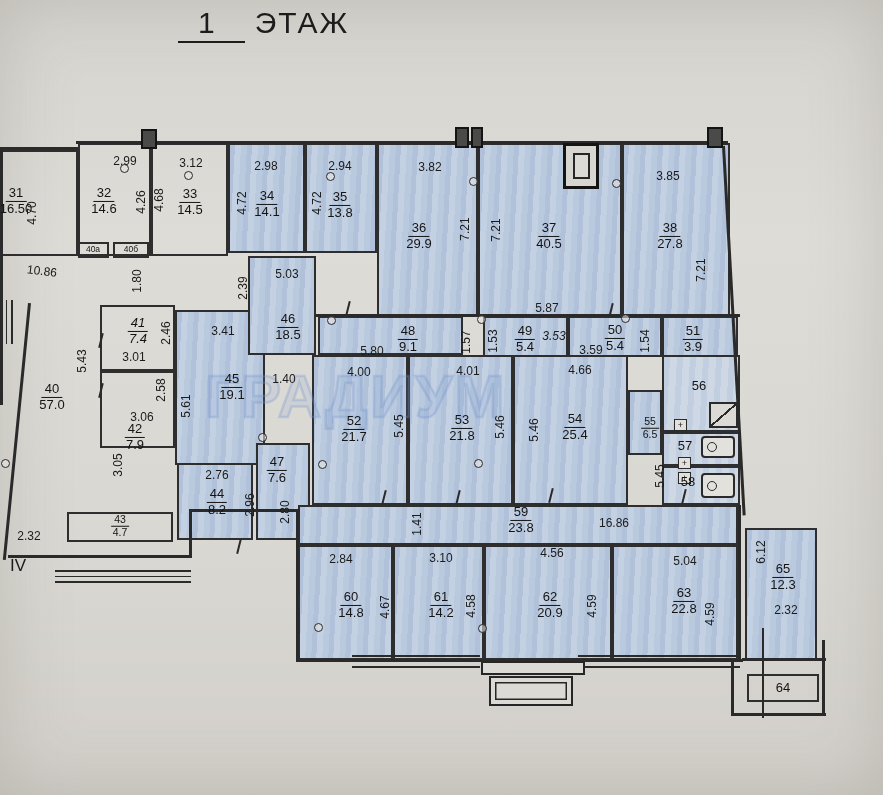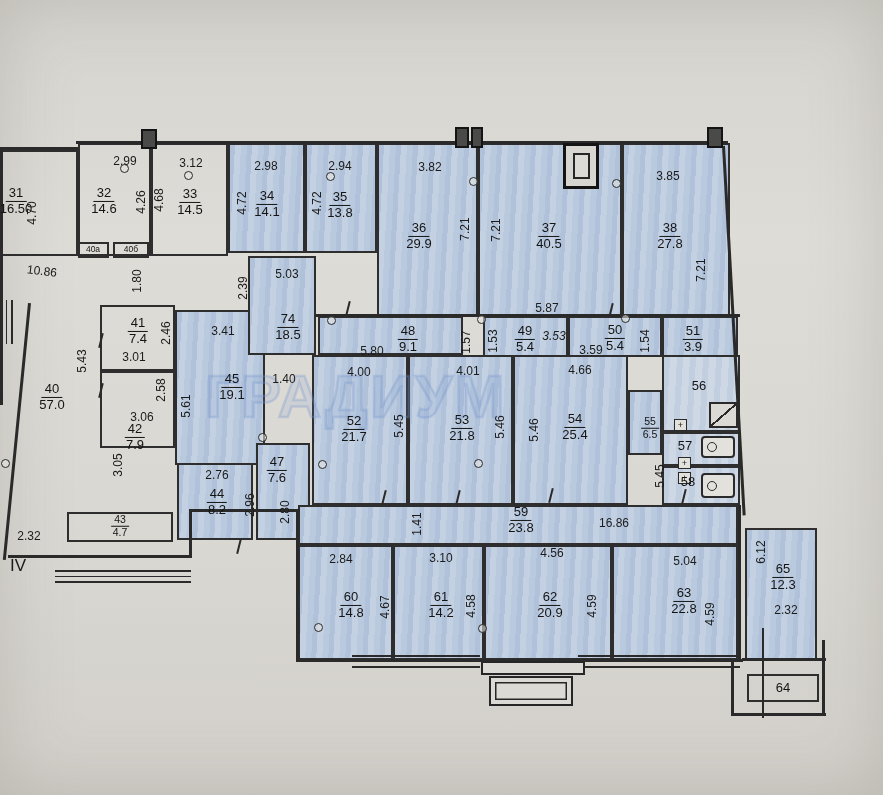--- a/index.html
+++ b/index.html
@@ -33,20 +33,23 @@
   .pb{position:absolute;width:13px;height:12px;border:1.5px solid #2a2a2a;background:#e3e1dc;font-size:9px;line-height:11px;text-align:center;color:#1b1b1b;z-index:3;box-sizing:border-box;}
   .duct{position:absolute;border:2px solid #2a2a2a;background:linear-gradient(to bottom right,rgba(0,0,0,0) 47%,#2a2a2a 47% 53%,rgba(0,0,0,0) 53%),#dcdad5;z-index:3;box-sizing:border-box;}
   .wm{position:absolute;left:205px;top:362px;width:480px;z-index:4;font-size:60px;font-weight:800;letter-spacing:2px;
       color:rgba(115,150,205,.14);-webkit-text-stroke:2.5px rgba(115,150,205,.30);}
   .iv{position:absolute;left:10px;top:556px;font-size:17px;color:#1b1b1b;z-index:5;}
 </style>
 </head>
 <body>
 
 <div id="canvas">
+  <div class="title">
+    <span class="t1">1</span><span>ЭТАЖ</span>
+  </div>
 
   <div id="plan">
 
     <div class="wm">ГРАДИУМ</div>
 
     <div class="iv">IV</div>
 
     <div class="lift" style="left:563px;top:143px;width:36px;height:46px"></div>
     <div class="wrect" style="left:573px;top:153px;width:17px;height:26px"></div>
 
@@ -88,31 +91,31 @@
       <div class="room f1" style="left: 478px; top: 143px; width: 144px; height: 173px;"></div>
       <div class="rl" style="left: 549px; top: 236px;"><span class="n">37</span><span class="a">40.5</span></div>
       <div class="room f1" style="left: 622px; top: 143px; width: 108px; height: 173px;"></div>
       <div class="rl" style="left: 670px; top: 236px;"><span class="n">38</span><span class="a">27.8</span></div>
       <div class="rl" style="left: 52px; top: 397px;"><span class="n">40</span><span class="a">57.0</span></div>
       <div class="room " style="left: 78px; top: 242px; width: 31px; height: 16px;"></div>
       <div class="rl s2 noarea" style="left: 93px; top: 250px;"><span class="n">40а</span></div>
       <div class="room " style="left: 113px; top: 242px; width: 36px; height: 16px;"></div>
       <div class="rl s2 noarea" style="left: 131px; top: 250px;"><span class="n">40б</span></div>
       <div class="room " style="left: 100px; top: 305px; width: 75px; height: 66px;"></div>
-      <div class="rl" style="left: 138px; top: 331px;"><span class="n">41</span><span class="a">7.4</span></div>
+      <div class="rl" style="left: 138px; top: 331px; font-style: italic;"><span class="n">41</span><span class="a">7.4</span></div>
       <div class="room " style="left: 100px; top: 371px; width: 75px; height: 77px;"></div>
       <div class="rl" style="left: 135px; top: 396px; margin-top: 41px;"><span class="n">42</span><span class="a">7.9</span></div>
       <div class="room " style="left: 67px; top: 512px; width: 106px; height: 30px;"></div>
       <div class="rl s1" style="left: 120px; top: 526px;"><span class="n">43</span><span class="a">4.7</span></div>
       <div class="room f1" style="left: 177px; top: 463px; width: 76px; height: 77px;"></div>
       <div class="rl" style="left: 217px; top: 502px;"><span class="n">44</span><span class="a">8.2</span></div>
       <div class="room f1" style="left: 175px; top: 310px; width: 90px; height: 155px;"></div>
       <div class="rl" style="left: 232px; top: 387px;"><span class="n">45</span><span class="a">19.1</span></div>
       <div class="room f1" style="left: 248px; top: 256px; width: 68px; height: 99px;"></div>
-      <div class="rl" style="left: 288px; top: 327px;"><span class="n">74</span><span class="a">18.5</span></div>
+      <div class="rl" style="left: 288px; top: 327px;"><span class="n">46</span><span class="a">18.5</span></div>
       <div class="room f1" style="left: 256px; top: 443px; width: 54px; height: 97px;"></div>
       <div class="rl" style="left: 277px; top: 470px;"><span class="n">47</span><span class="a">7.6</span></div>
       <div class="room f1" style="left: 318px; top: 316px; width: 145px; height: 39px;"></div>
       <div class="rl" style="left: 408px; top: 339px;"><span class="n">48</span><span class="a">9.1</span></div>
       <div class="room f1" style="left: 483px; top: 316px; width: 85px; height: 41px;"></div>
       <div class="rl" style="left: 525px; top: 339px;"><span class="n">49</span><span class="a">5.4</span></div>
       <div class="room f1" style="left: 568px; top: 316px; width: 94px; height: 41px;"></div>
       <div class="rl" style="left: 615px; top: 338px;"><span class="n">50</span><span class="a">5.4</span></div>
       <div class="room f1" style="left: 662px; top: 316px; width: 76px; height: 41px;"></div>
       <div class="rl" style="left: 693px; top: 339px;"><span class="n">51</span><span class="a">3.9</span></div>

